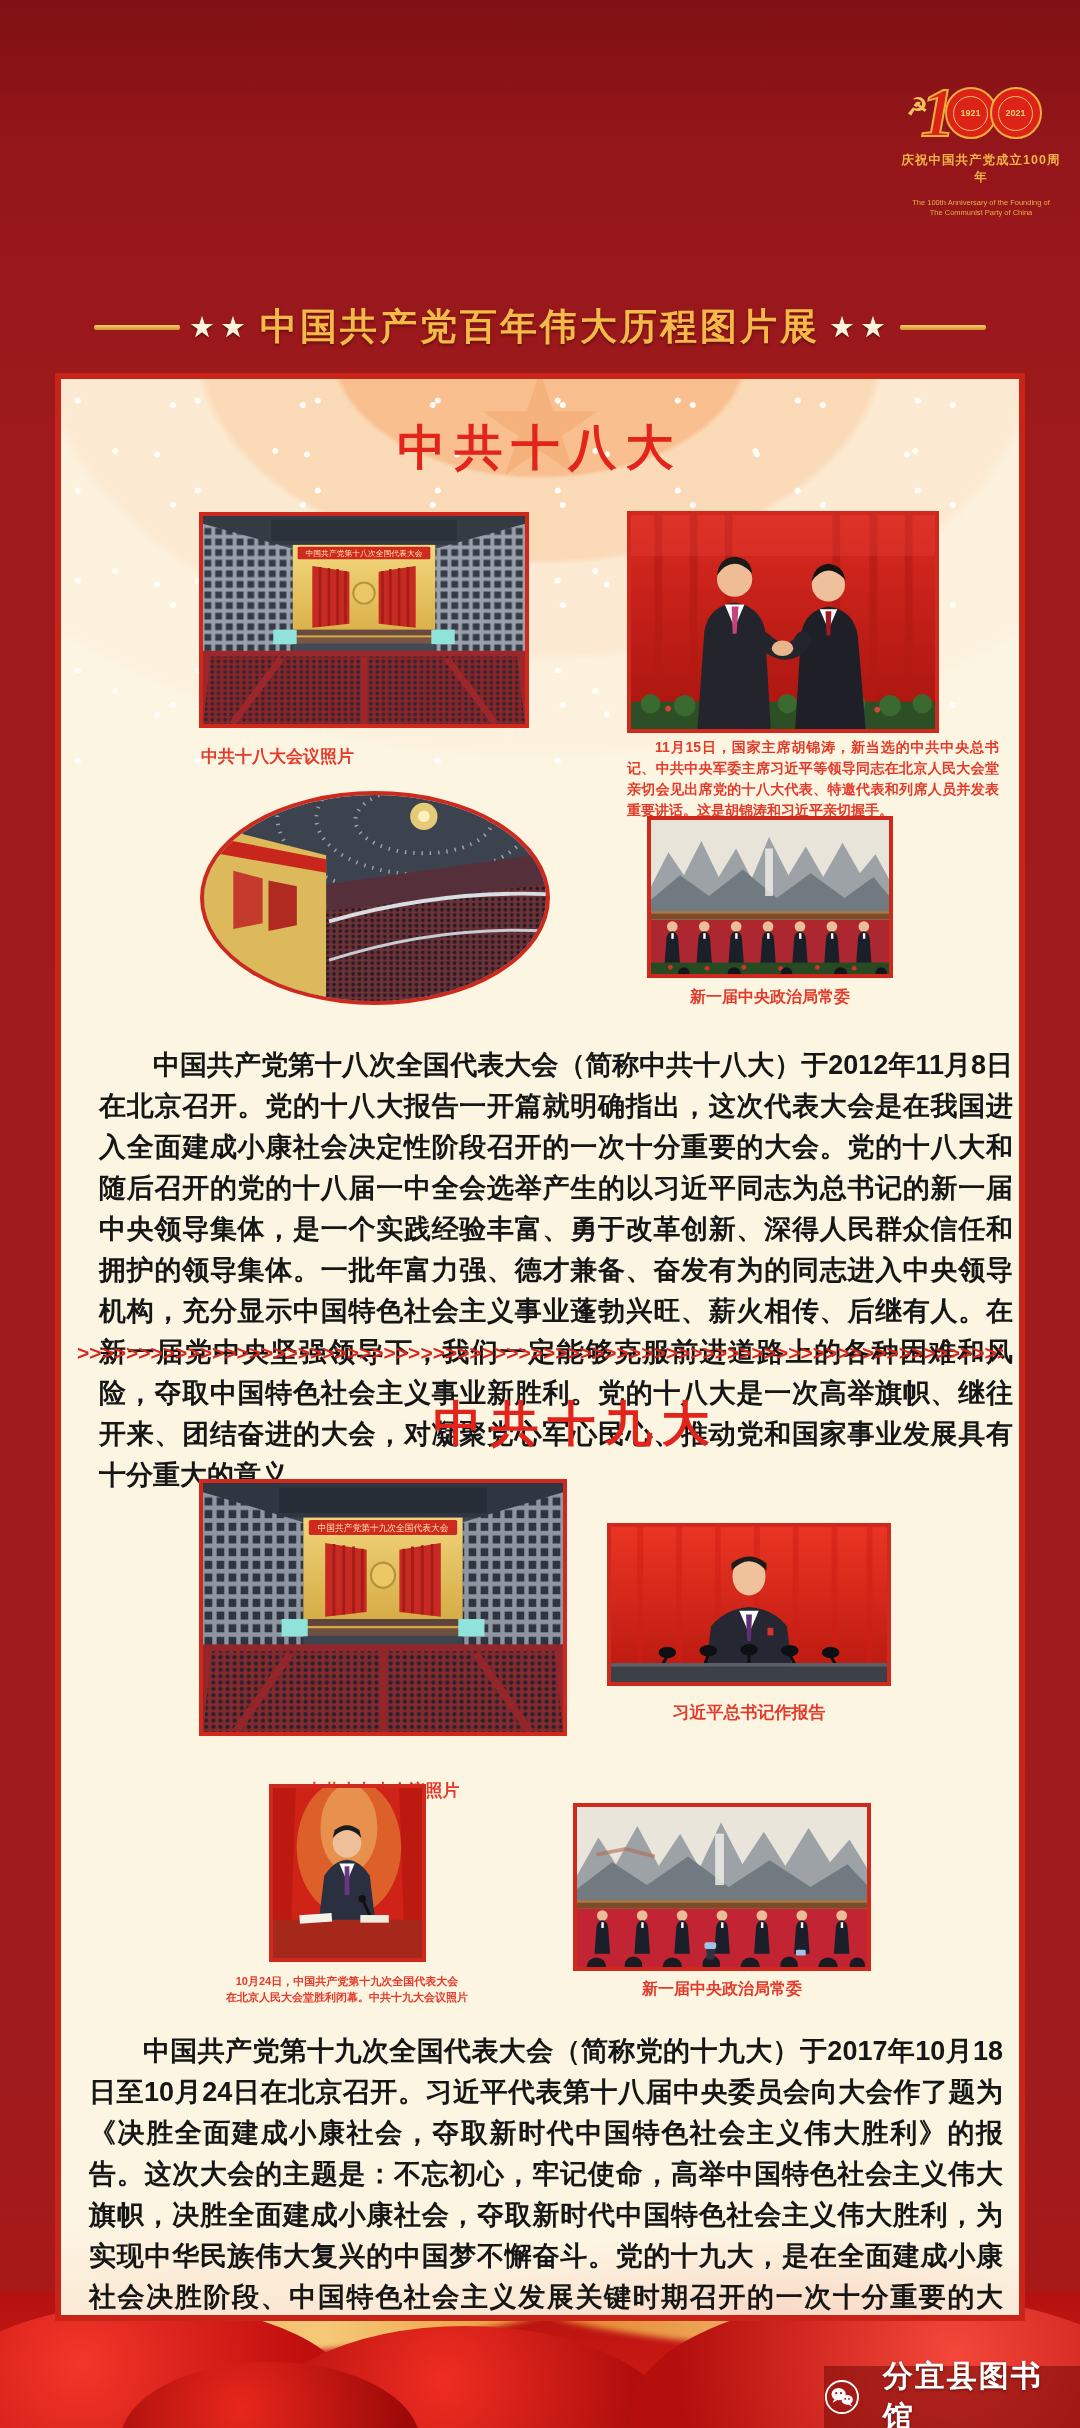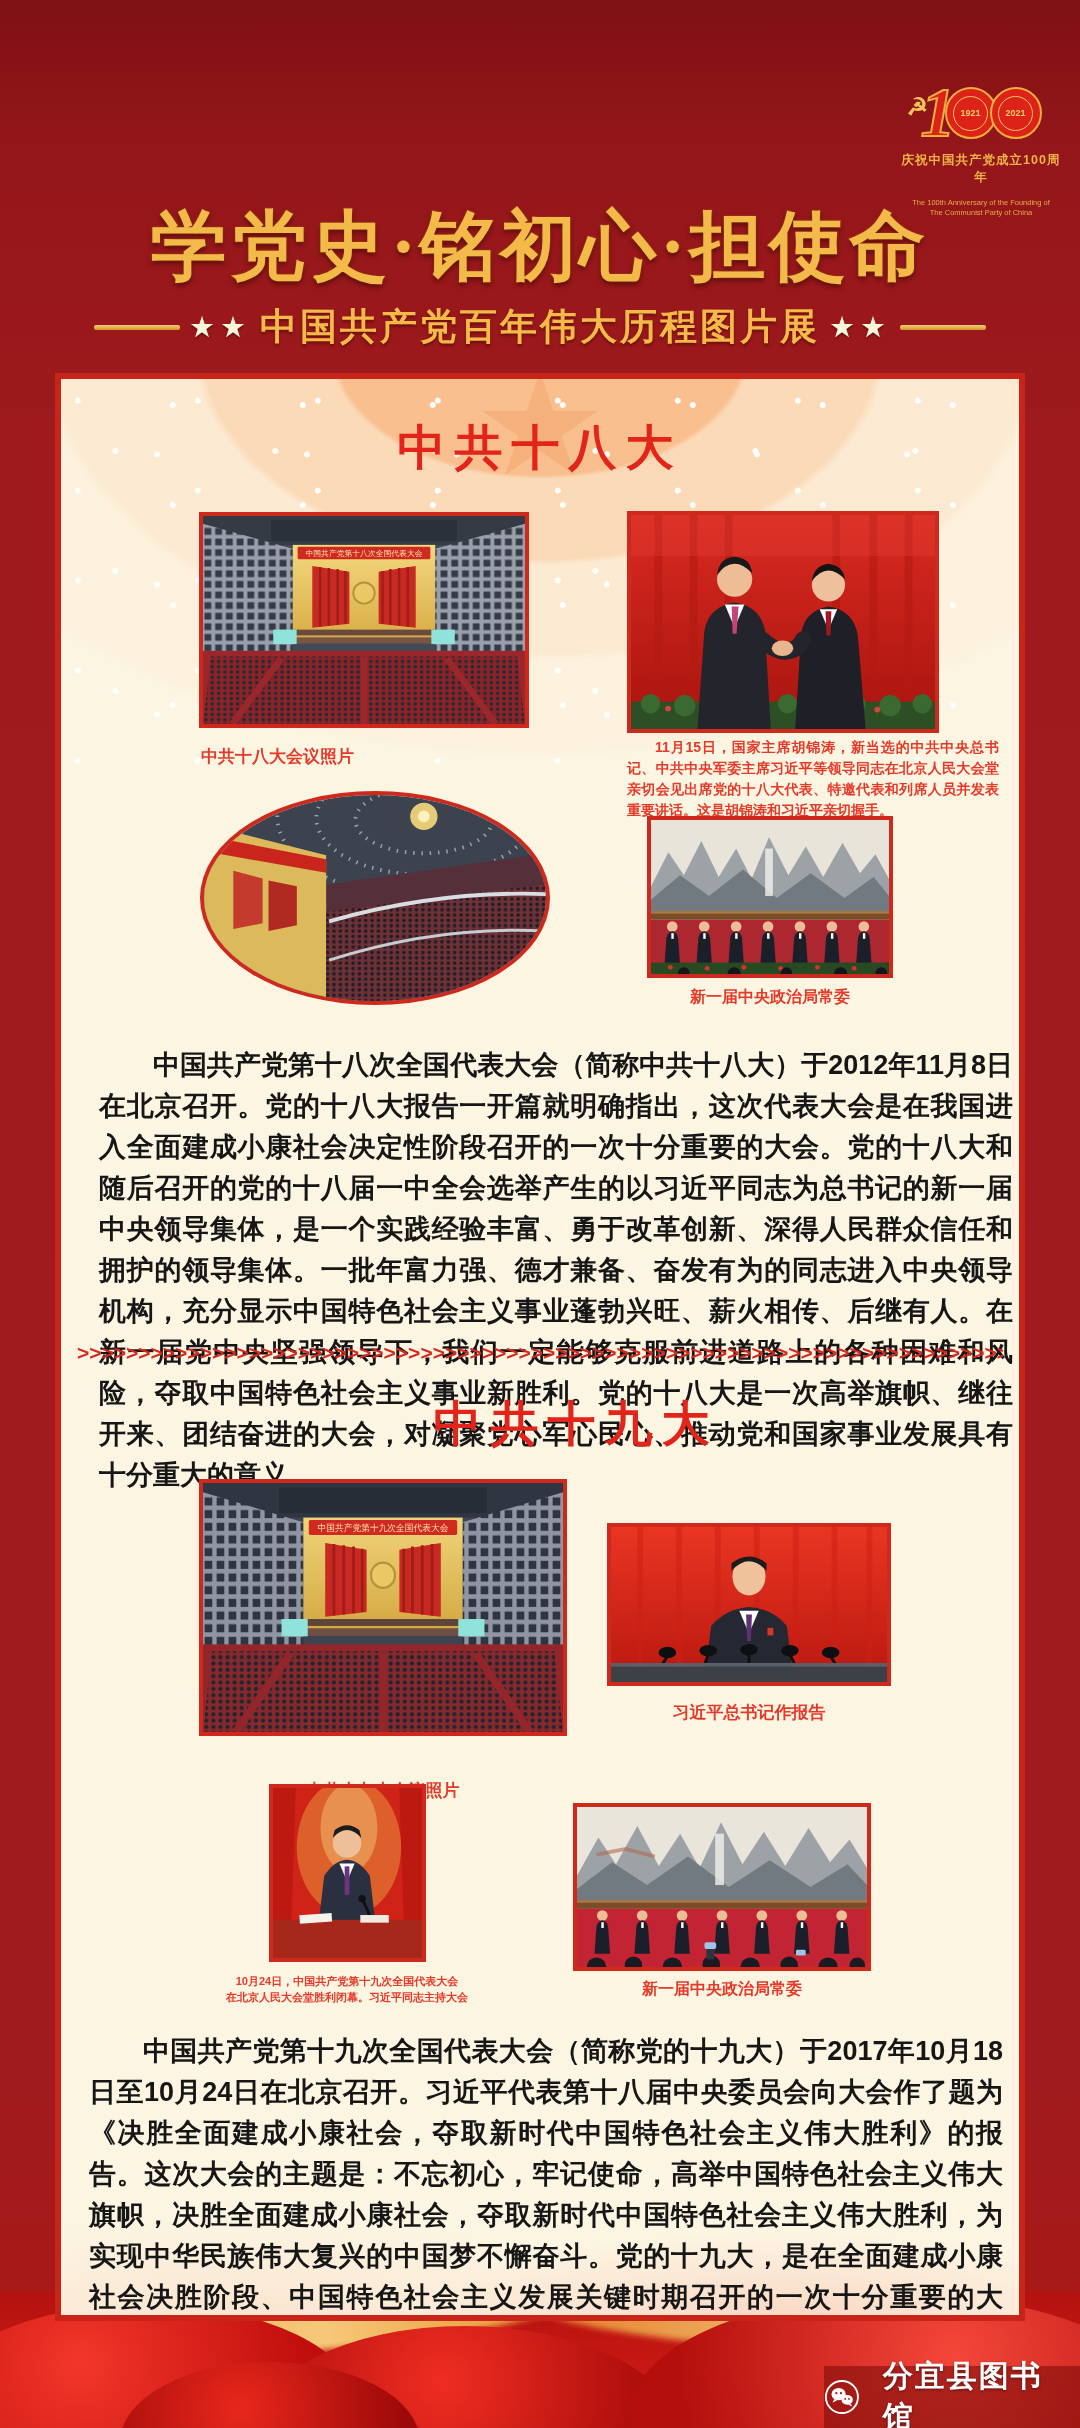--- a/index.html
+++ b/index.html
@@ -99,21 +99,20 @@
         <div class="logo-zero-inner">2021</div>
       </div>
     </div>
     <div class="logo-cn">庆祝中国共产党成立100周年</div>
     <div class="logo-en">
       <div>The 100th Anniversary of the Founding of</div>
       <div>The Communist Party of China</div>
     </div>
   </div>
 
-  <div class="main-title">学党史·铭初心·担使命</div>
 
   <div class="sub">
     <div class="sub-line"></div>
     <div class="sub-stars">★★</div>
     <div class="sub-text">中国共产党百年伟大历程图片展</div>
     <div class="sub-stars">★★</div>
     <div class="sub-line"></div>
   </div>
 
   <div class="panel">
@@ -382,21 +381,21 @@
         <rect x="75.5" y="82" width="5" height="30" fill="#6d3380"></rect>
         <circle cx="94" cy="116" r="4" fill="#111"></circle>
         <line x1="95" y1="118" x2="104" y2="138" stroke="#111" stroke-width="3"></line>
         <rect y="138" width="157" height="40" fill="#a5281a"></rect>
         <rect x="28" y="132" width="34" height="9" fill="#f5f2ea" transform="rotate(-4 45 136)"></rect>
         <rect x="92" y="133" width="30" height="8" fill="#efece2"></rect>
       </svg>
     </div>
     <div class="cap cap-c" style="left:120px;top:1594px;width:332px;font-size:11px;line-height:16px;">
       <div>10月24日，中国共产党第十九次全国代表大会</div>
-      <div>在北京人民大会堂胜利闭幕。习近平同志主持大会</div>
+      <div>在北京人民大会堂胜利闭幕。中共十九大会议照片</div>
     </div>
 
     <div class="photo" style="left:512px;top:1424px;width:298px;height:168px;">
       <svg viewBox="0 0 298 168" preserveAspectRatio="none" xmlns="http://www.w3.org/2000/svg">
         <rect width="298" height="98" fill="#e9e5db"></rect>
         <path d="M0,72 L22,32 L40,60 L62,20 L84,62 L106,28 L126,64 L148,16 L170,60 L192,26 L214,62 L238,22 L260,58 L280,34 L298,64 V98 H0 Z" fill="#8e979b" opacity=".85"></path>
         <path d="M0,86 L36,58 L72,82 L114,52 L156,84 L198,56 L240,84 L278,60 L298,82 V98 H0 Z" fill="#6d767c" opacity=".9"></path>
         <rect x="142" y="28" width="9" height="54" fill="#f2f1ec" opacity=".8"></rect>
         <path d="M20,50 L50,44 L80,52" stroke="#b06a55" stroke-width="4" fill="none" opacity=".6"></path>
         <rect y="98" width="298" height="9" fill="#7c4c28"></rect>

